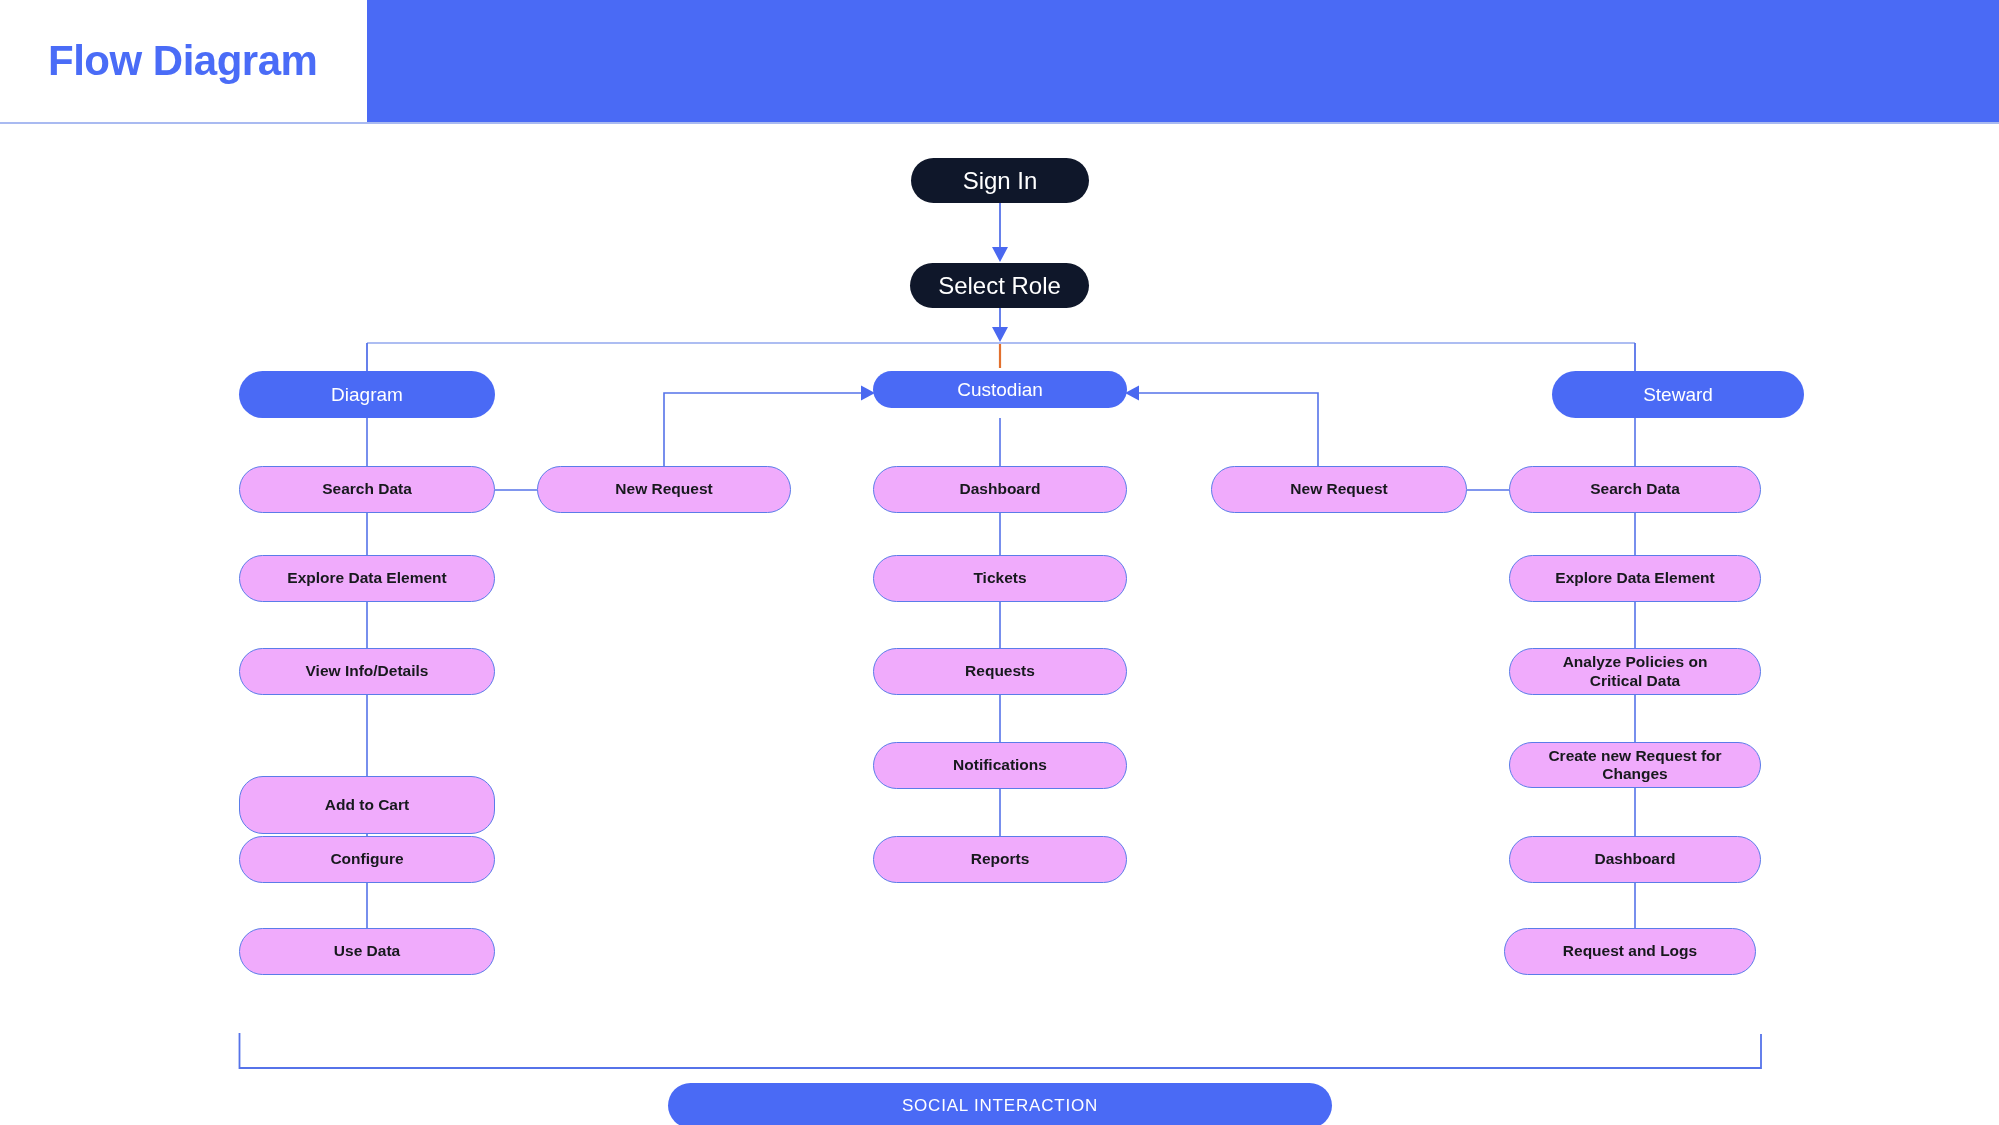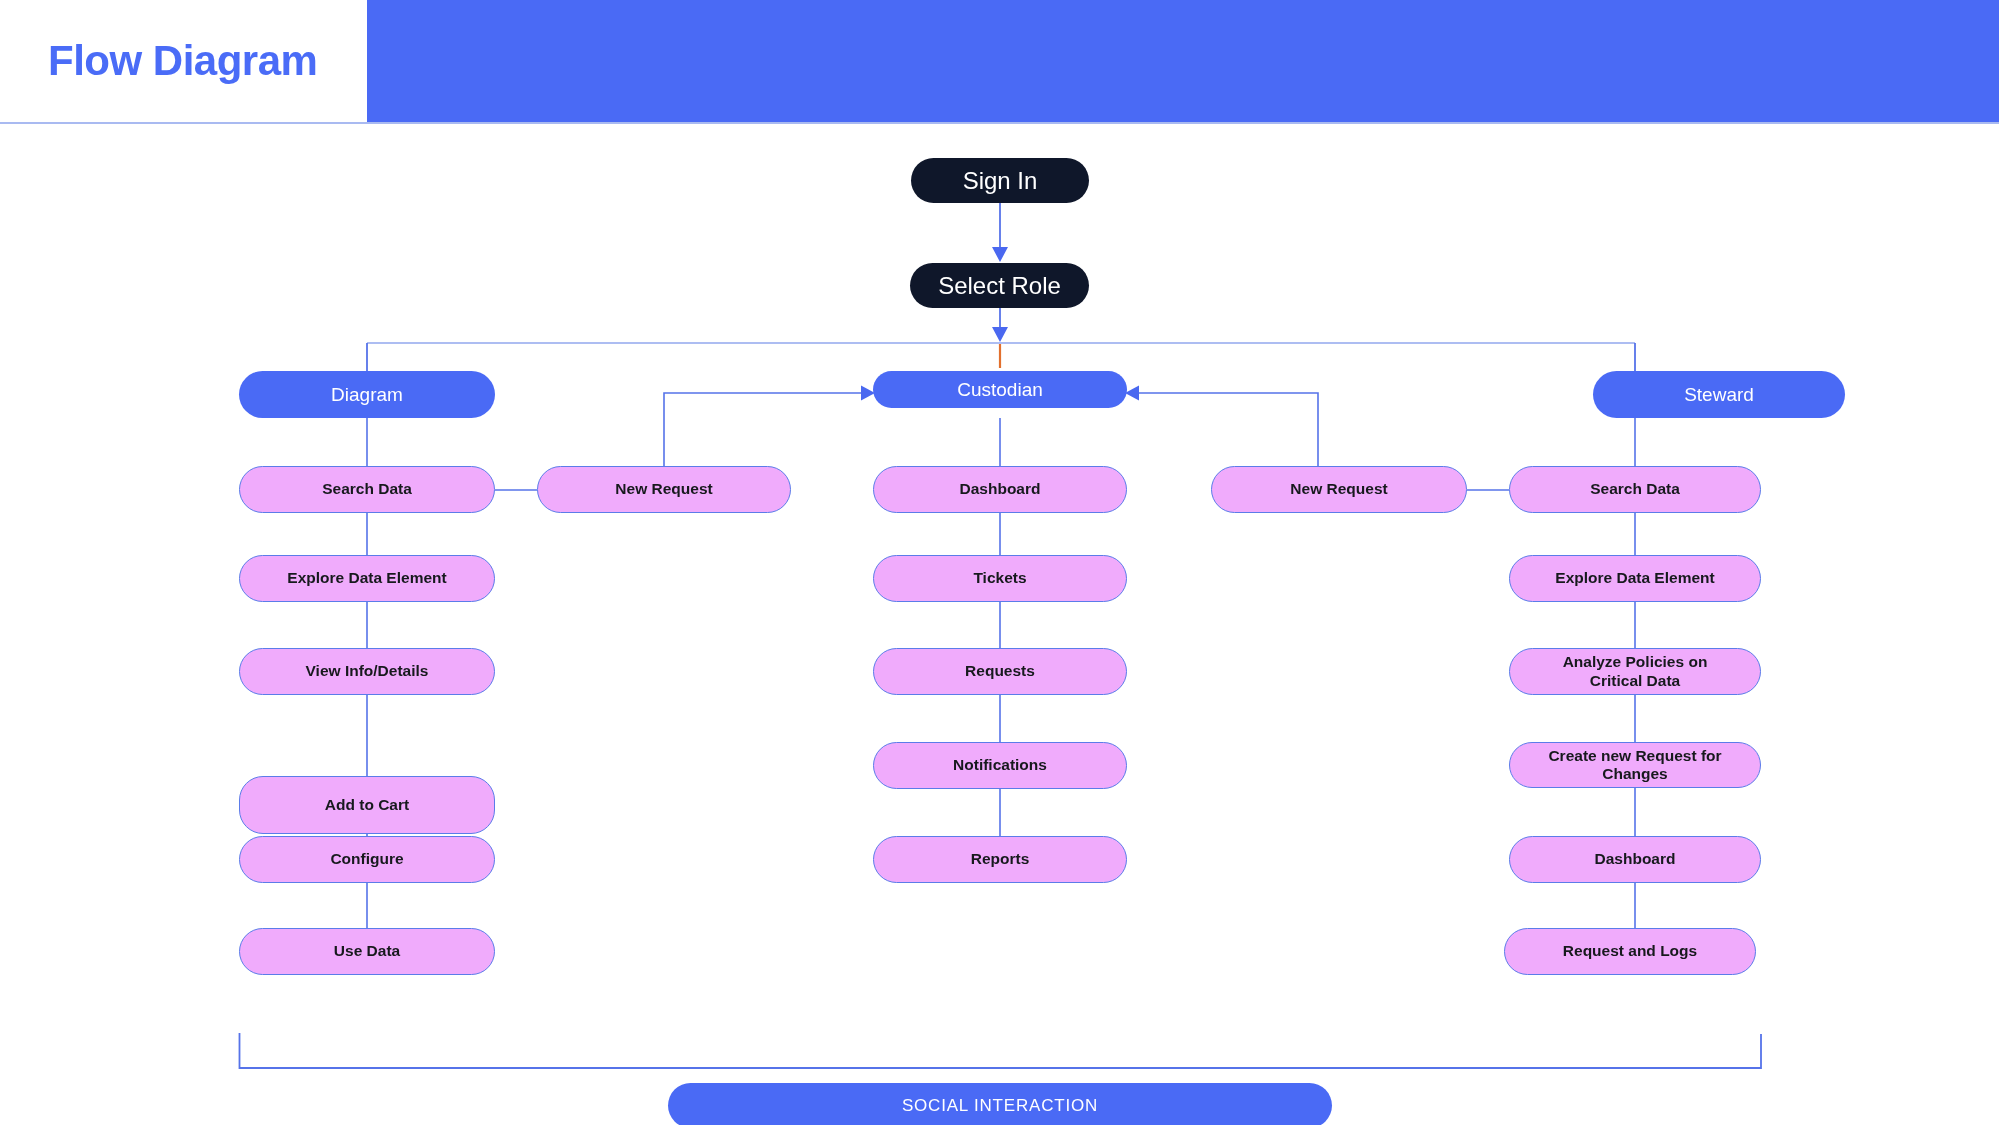--- a/index.html
+++ b/index.html
@@ -61,21 +61,21 @@
     <path d="M1467 490 H1509" stroke="#5673e9" stroke-width="1.6" fill="none"></path>
 
     <path d="M239.5 1033 L239.5 1068 L1761 1068 L1761 1034" stroke="#5673e9" stroke-width="1.8" fill="none"></path>
   </svg>
 
   <div class="pill blue-node" style="left:911px;top:158px;width:178px;height:45px;">Sign In</div>
   <div class="pill blue-node" style="left:910px;top:263px;width:179px;height:45px;">Select Role</div>
 
   <div class="pill role" style="left:239px;top:371px;width:256px;height:47px;">Diagram</div>
   <div class="pill role" style="left:873px;top:371px;width:254px;height:37px;">Custodian</div>
-  <div class="pill role" style="left:1593px;top:371px;width:252px;height:47px;">Steward</div>
+  <div class="pill role" style="left:1552px;top:371px;width:252px;height:47px;">Steward</div>
 
   <div class="pill step" style="left:537px;top:466px;width:254px;height:47px;">New Request</div>
   <div class="pill step" style="left:1211px;top:466px;width:256px;height:47px;">New Request</div>
 
   <div class="pill step" style="left:239px;top:466px;width:256px;height:47px;">Search Data</div>
   <div class="pill step" style="left:239px;top:555px;width:256px;height:47px;">Explore Data Element</div>
   <div class="pill step" style="left:239px;top:648px;width:256px;height:47px;">View Info/Details</div>
   <div class="pill step" style="left:239px;top:742px;width:256px;height:58px;margin-top:34px;">Add to Cart</div>
   <div class="pill step" style="left:239px;top:836px;width:256px;height:47px;">Configure</div>
   <div class="pill step" style="left:239px;top:928px;width:256px;height:47px;text-align:right;">Use Data</div>

